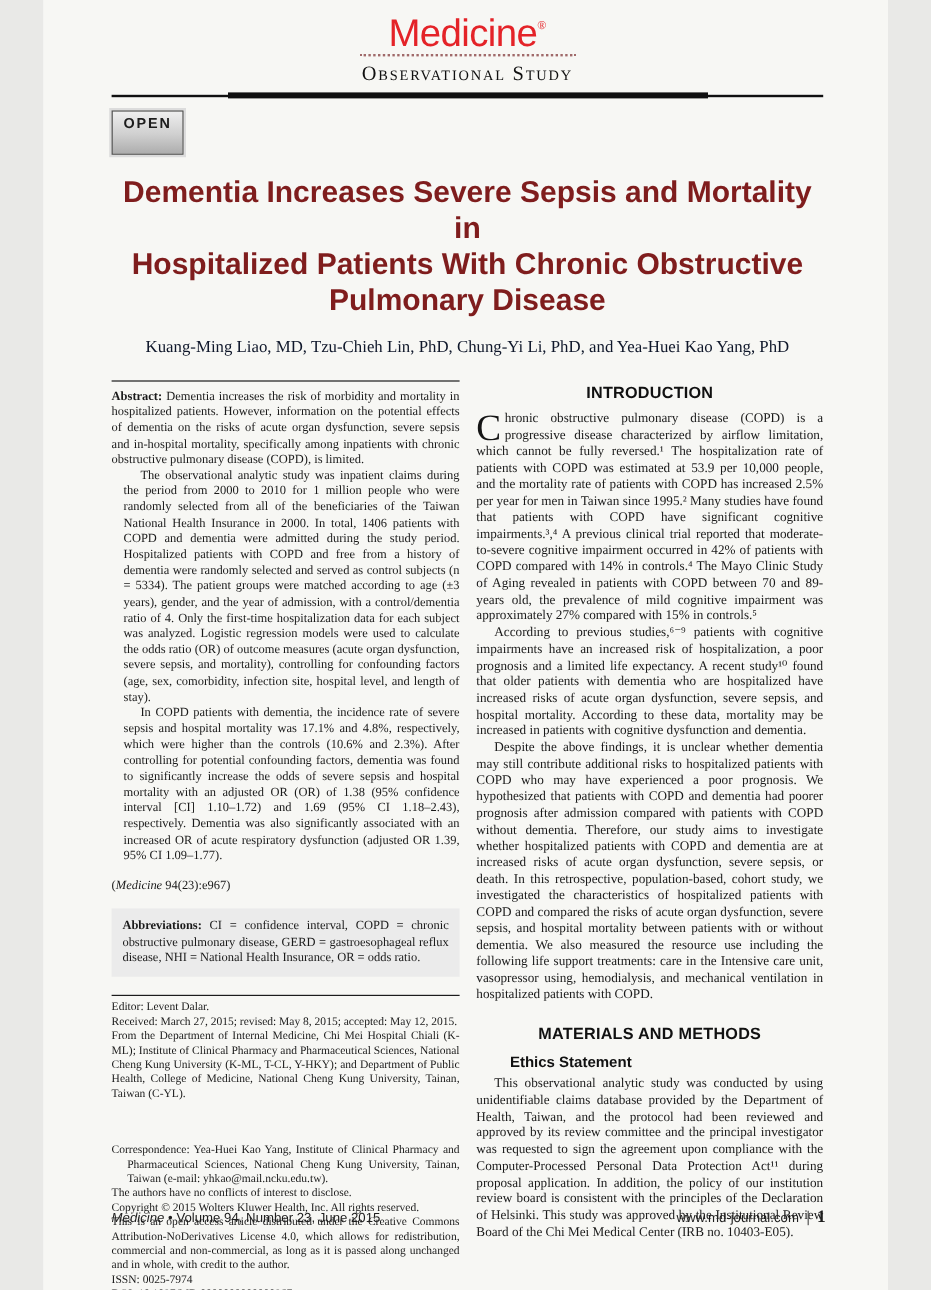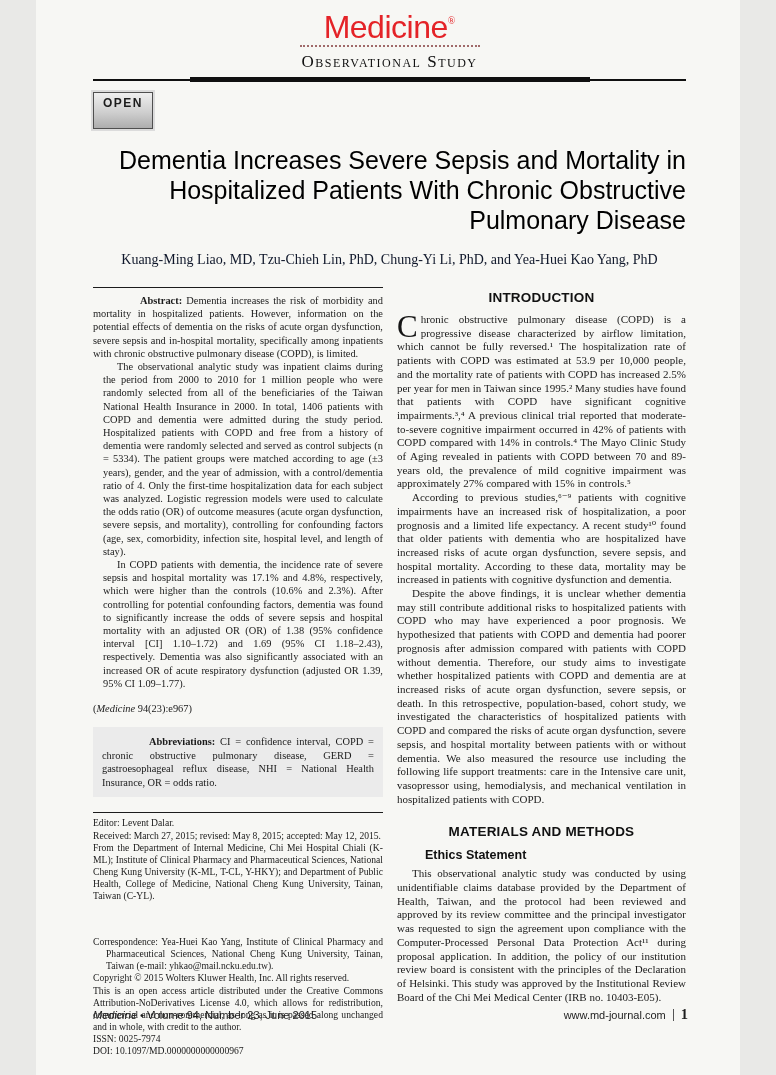--- a/index.html
+++ b/index.html
@@ -41,39 +41,39 @@
     display:inline-block;margin-top:10px;padding:3px 9px 18px;
     font-family:"Liberation Sans","DejaVu Sans",sans-serif;
     font-weight:bold;font-size:12px;letter-spacing:1.5px;color:#1c1c1c;
     background:linear-gradient(180deg,#efefef 0%,#cfcfcf 55%,#adadad 100%);
     border:1px solid #4f4f4f;box-shadow:0 0 0 2px #dcdcdc;
     cursor:pointer;
   }
 
   
   .article-title{
-    margin:16px auto 0;text-align:right;
-    font-family:"Liberation Sans","DejaVu Sans",sans-serif;
-    font-weight:400;font-size:25px;line-height:30px;color:#000000;
+    margin:16px auto 0;text-align:center;
+    font-family:"Liberation Sans","DejaVu Sans",sans-serif;
+    font-weight:700;font-size:25px;line-height:30px;color:#7f1d1d;
   }
   .authors{
     margin-top:17px;text-align:center;
     font-size:14px;color:#0f172a;
   }
 
   
   .columns{display:flex;gap:14px;margin-top:19px;}
   .col-left{width:326px;box-sizing:border-box;}
   .col-right{width:325px;box-sizing:border-box;}
 
   .col-rule{border-top:1.5px solid #1c1c1c;margin-bottom:6px;}
 
   .abstract p{font-size:10.4px;line-height:13.2px;text-align:justify;margin:0;}
   .abstract p.indented{text-indent:14px;margin-left:10px;}
-  .bold-label{font-weight:bold;margin-left:47px;}
+  .bold-label{font-weight:bold;}
 
   .citation{margin-top:13px;font-size:10.4px;}
   .citation .ital{font-style:italic;}
 
   .abbrev-box{
     margin-top:13px;background:var(--abbrev-bg);
     padding:8px 9px;font-size:10.4px;line-height:13.6px;text-align:justify;
   }
 
   .footnote-rule{border-top:1.5px solid #1c1c1c;margin-top:15px;margin-bottom:4px;}
@@ -155,20 +155,21 @@
         <div class="abbrev-box">
           <span class="bold-label">Abbreviations:</span><span> CI = confidence interval, COPD = chronic obstructive pulmonary disease, GERD = gastroesophageal reflux disease, NHI = National Health Insurance, OR = odds ratio.</span>
         </div>
 
         <div class="footnote-rule"></div>
         <div class="footnotes">
           <p>Editor: Levent Dalar.</p>
           <p>Received: March 27, 2015; revised: May 8, 2015; accepted: May 12, 2015.</p>
           <p>From the Department of Internal Medicine, Chi Mei Hospital Chiali (K-ML); Institute of Clinical Pharmacy and Pharmaceutical Sciences, National Cheng Kung University (K-ML, T-CL, Y-HKY); and Department of Public Health, College of Medicine, National Cheng Kung University, Tainan, Taiwan (C-YL).</p>
           <p class="hanging">Correspondence: Yea-Huei Kao Yang, Institute of Clinical Pharmacy and Pharmaceutical Sciences, National Cheng Kung University, Tainan, Taiwan (e-mail: yhkao@mail.ncku.edu.tw).</p>
+          <p>The authors have no conflicts of interest to disclose.</p>
           <p>Copyright © 2015 Wolters Kluwer Health, Inc. All rights reserved.</p>
           <p>This is an open access article distributed under the Creative Commons Attribution-NoDerivatives License 4.0, which allows for redistribution, commercial and non-commercial, as long as it is passed along unchanged and in whole, with credit to the author.</p>
           <p>ISSN: 0025-7974</p>
           <p>DOI: 10.1097/MD.0000000000000967</p>
         </div>
       </div>
 
       <div class="col-right">
         <h2 class="section-heading">INTRODUCTION</h2>
 

